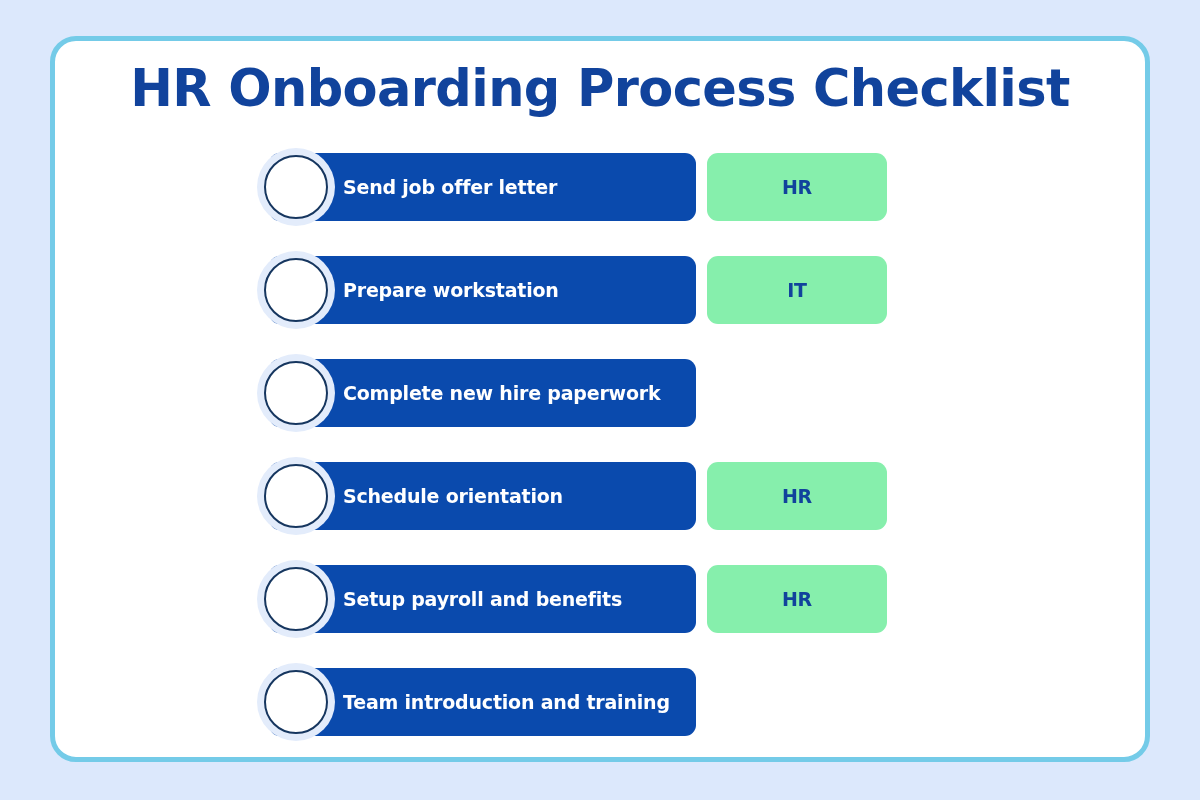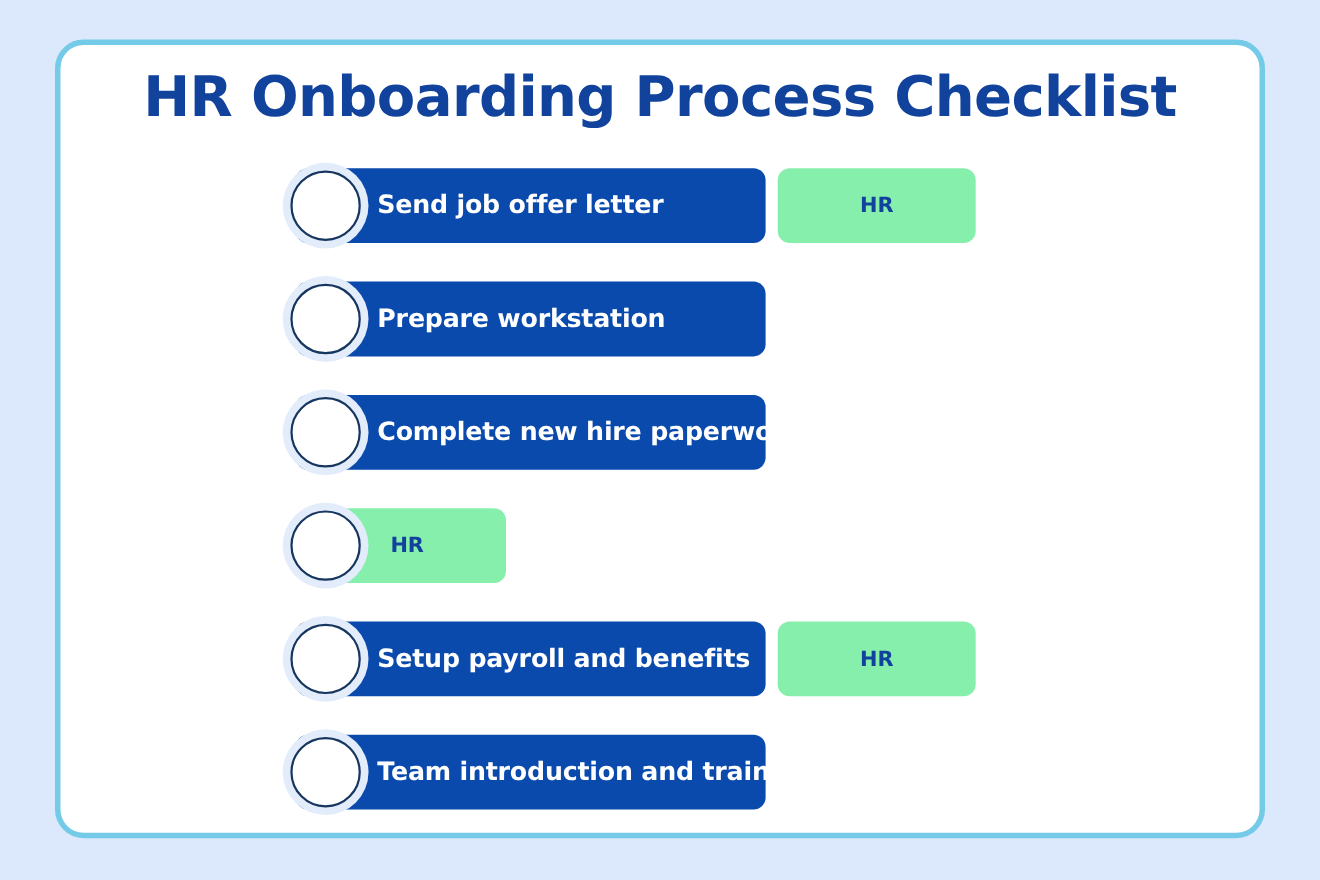--- a/index.html
+++ b/index.html
@@ -88,21 +88,21 @@
     background: #0a4aad;
     border-radius: 11px;
     display: flex;
     align-items: center;
     z-index: 2;
   }
 
   .task-label {
     color: #ffffff;
     font-family: "DejaVu Sans", sans-serif;
-    font-size: 23px;
+    font-size: 19px;
     font-weight: bold;
     letter-spacing: -0.2px;
     padding-left: 74px;
     white-space: nowrap;
   }
 
   .role-badge {
     width: 180px;
     height: 68px;
     margin-left: 11px;
@@ -141,31 +141,37 @@
         <div class="role-badge">
           <div class="role-label">HR</div>
         </div>
       </div>
 
       <div class="row">
         <div class="checkbox"></div>
         <div class="task-bar">
           <div class="task-label">Prepare workstation</div>
         </div>
+        <div class="role-badge">
+          <div class="role-label">IT</div>
+        </div>
       </div>
 
       <div class="row">
         <div class="checkbox"></div>
         <div class="task-bar">
           <div class="task-label">Complete new hire paperwork</div>
         </div>
       </div>
 
       <div class="row">
         <div class="checkbox"></div>
+        <div class="task-bar">
+          <div class="task-label">Schedule orientation</div>
+        </div>
         <div class="role-badge">
           <div class="role-label">HR</div>
         </div>
       </div>
 
       <div class="row">
         <div class="checkbox"></div>
         <div class="task-bar">
           <div class="task-label">Setup payroll and benefits</div>
         </div>

